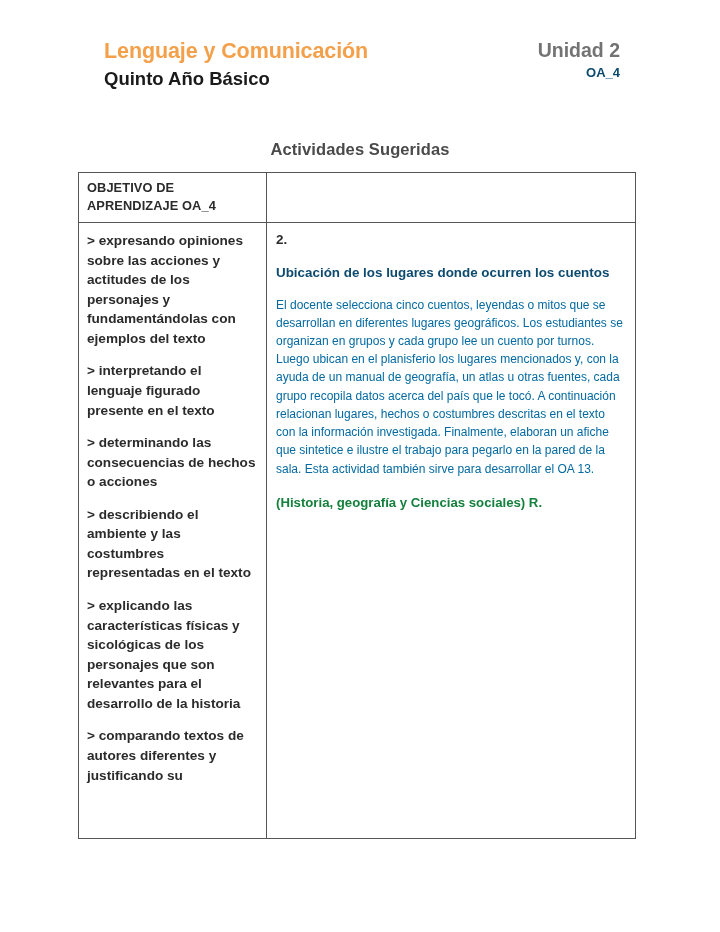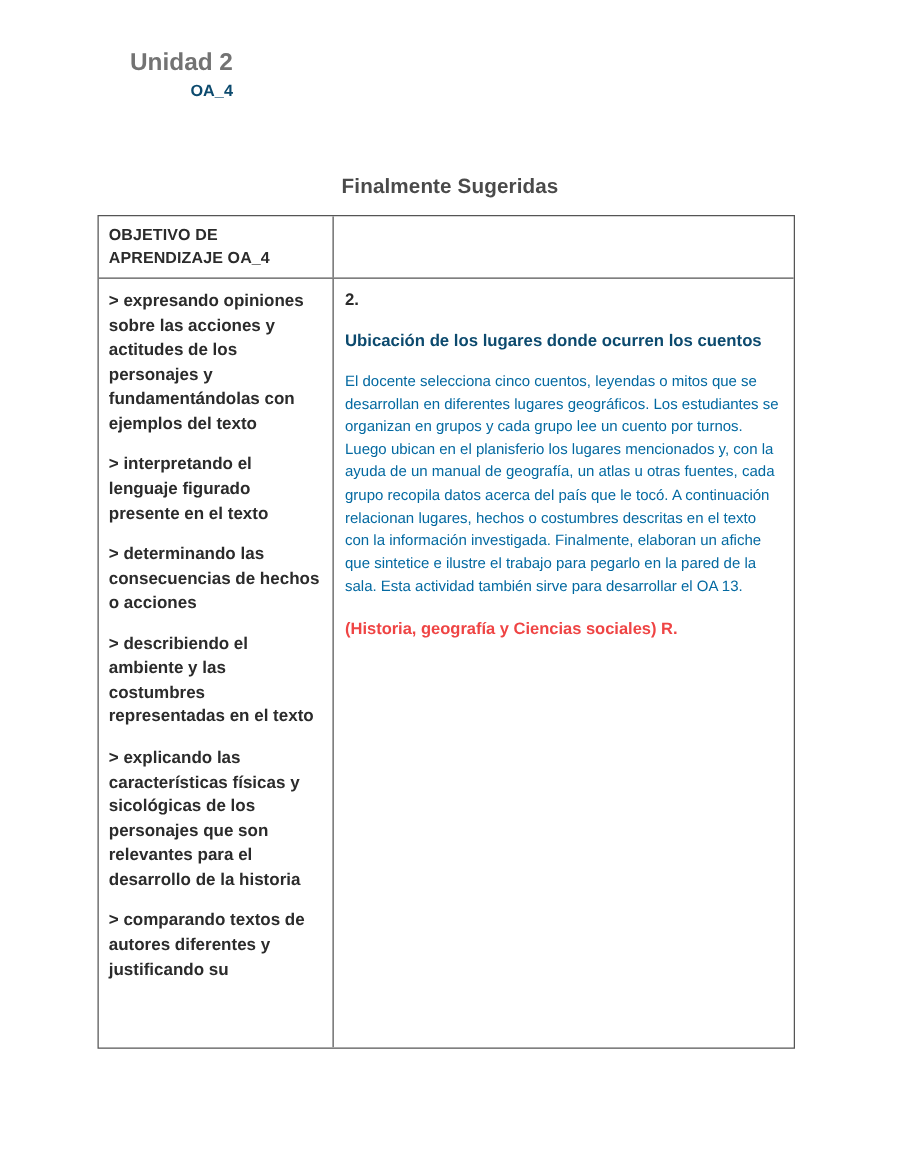--- a/index.html
+++ b/index.html
@@ -179,38 +179,42 @@
     font-size: 12px;
     font-weight: normal;
     color: #0369a1;
     line-height: 1.52;
     margin: 0 0 15px 0;
     text-align: left;
   }
   .desc-tag {
     font-size: 13.2px;
     font-weight: bold;
-    color: #ef4444;
+    color: #15803d;
     line-height: 1.45;
     margin: 0;
   }
 </style>
 </head>
 <body>
 
 <div class="page">
 
   <div class="doc-header">
+    <div class="header-left">
+      <div class="subject-title">Lenguaje y Comunicación</div>
+      <div class="grade-title">Quinto Año Básico</div>
+    </div>
     <div class="header-right">
       <div class="unit-title">Unidad 2</div>
       <div class="oa-title">OA_4</div>
     </div>
   </div>
 
-  <div class="section-title">Finalmente Sugeridas</div>
+  <div class="section-title">Actividades Sugeridas</div>
 
   <div class="act-table">
 
     <div class="table-head-row">
       <div class="col-left">
         <div class="th-left">OBJETIVO DE APRENDIZAJE OA_4</div>
       </div>
     </div>
 
     <div class="table-body-row">

